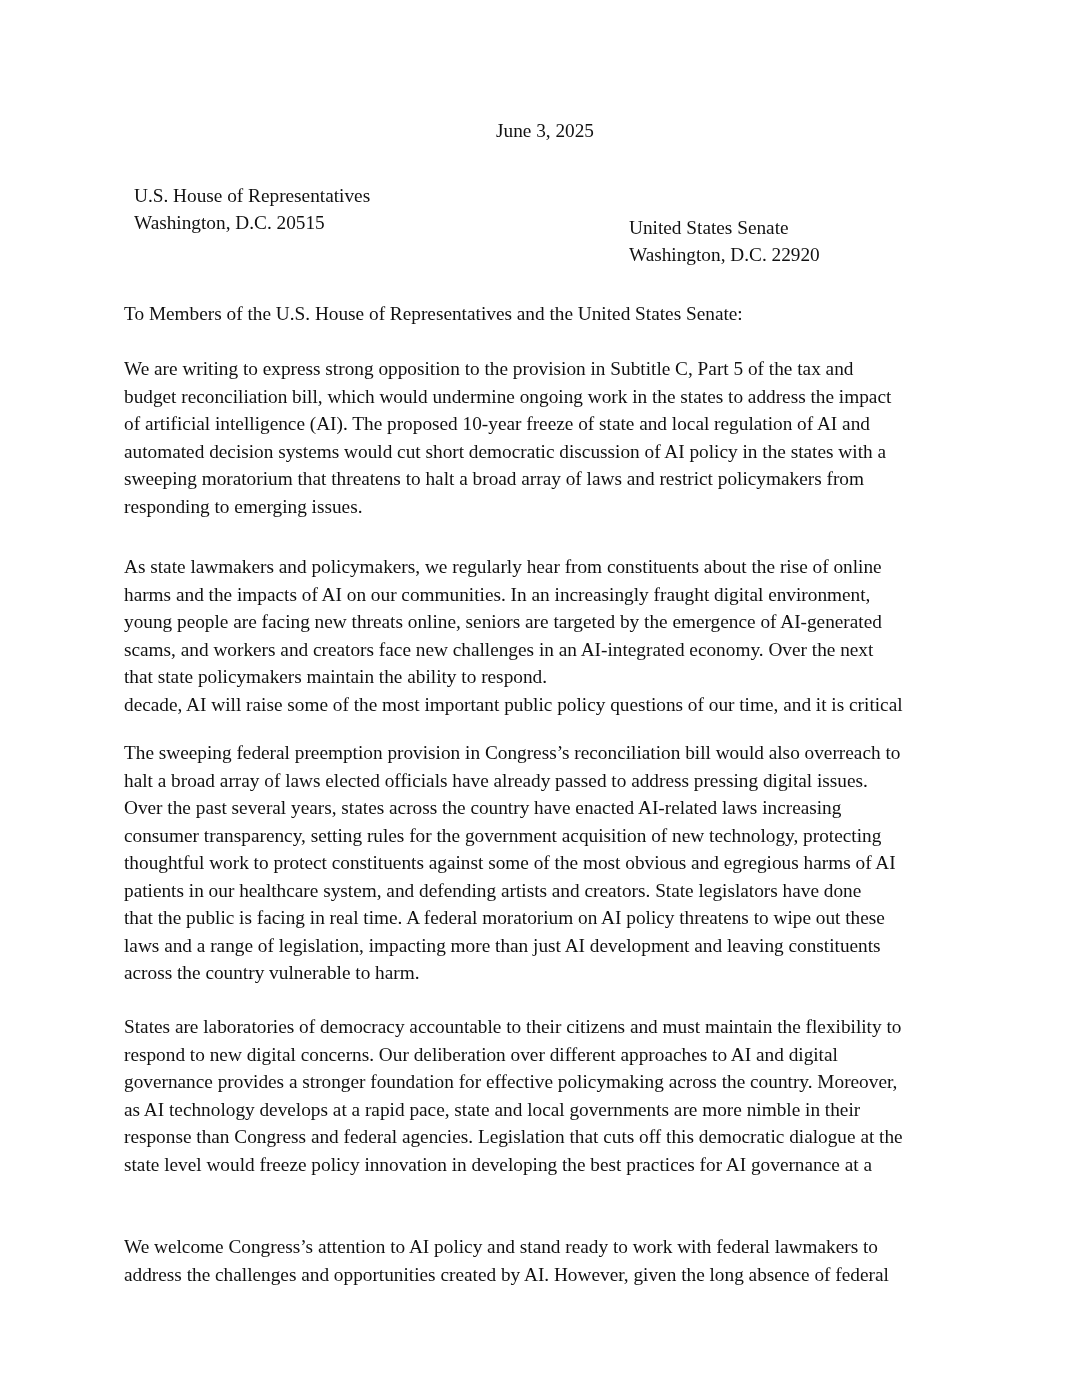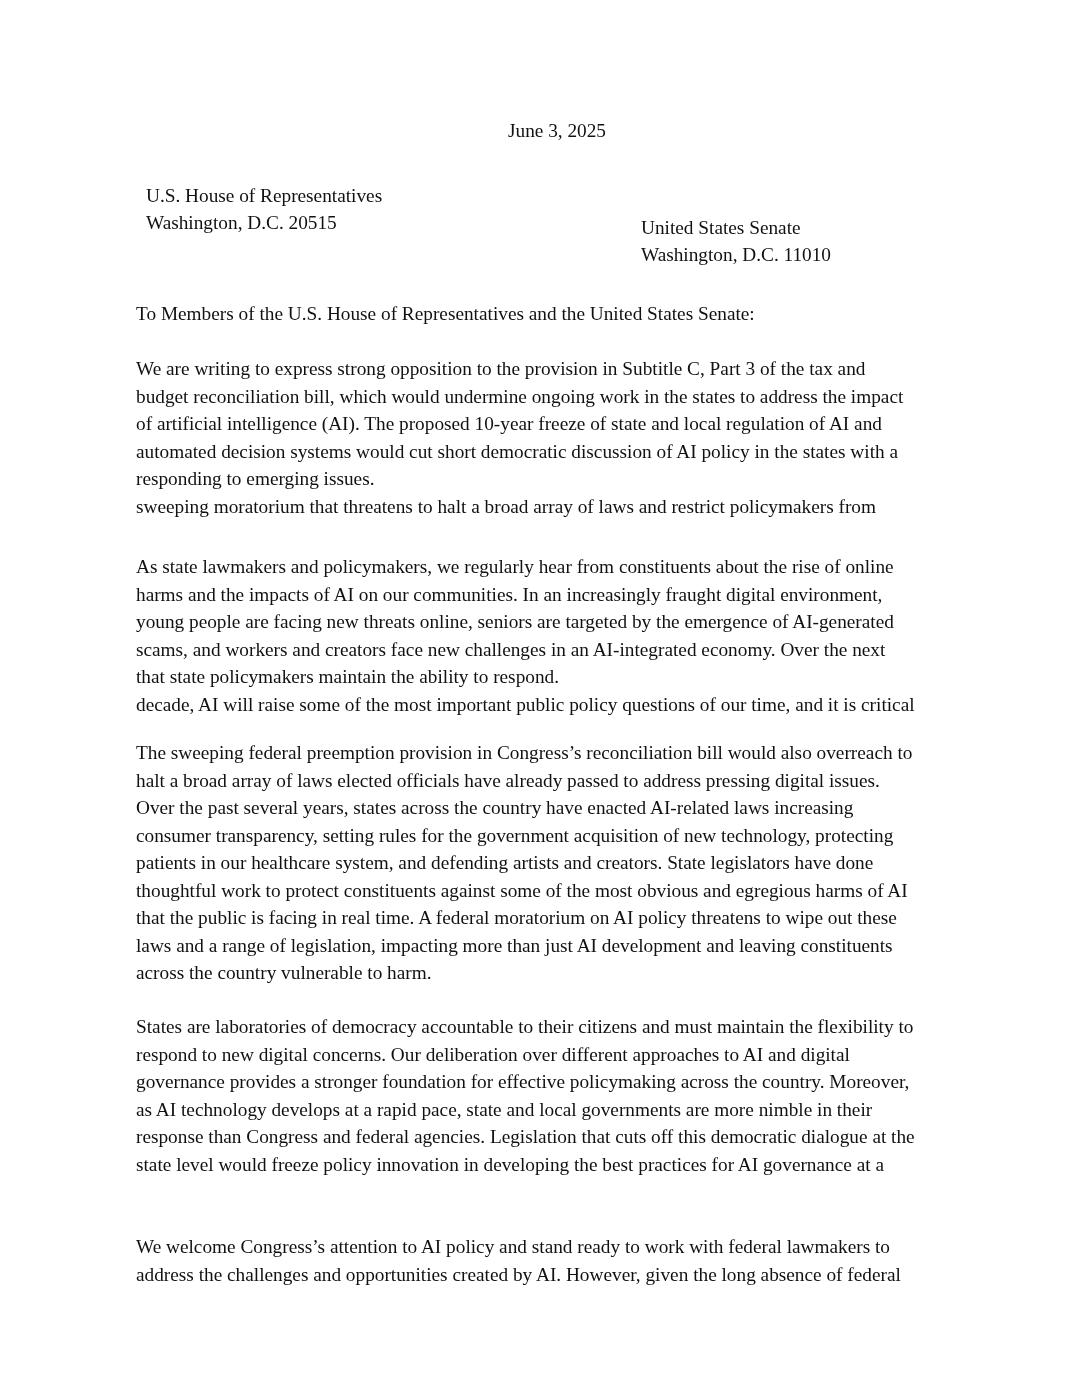--- a/index.html
+++ b/index.html
@@ -2,21 +2,21 @@
 <html><head>
 <meta charset="utf-8">
 <style>
   html, body { margin: 0; padding: 0; background: #ffffff; }
   body {
     width: 1080px; height: 1384px; position: relative; overflow: hidden;
     font-family: "Liberation Serif", "DejaVu Serif", serif;
     color: #111111;
     font-size: 19.3px;
   }
-  .page { position: absolute; left: 12px; top: 0; width: 912px; height: 1384px; }
+  .page { position: absolute; left: 0; top: 0; width: 912px; height: 1384px; }
   .date { position: absolute; top: 118px; left: 0; width: 1090px; text-align: center; line-height: 26px; }
   .addr { position: absolute; line-height: 27px; }
   .addr-left { left: 134px; top: 182px; }
   .addr-right { left: 629px; top: 182px; margin-top: 32px; }
   .addr .line { display: block; white-space: nowrap; }
   .salutation { position: absolute; left: 124px; top: 300px; white-space: nowrap; line-height: 27px; text-align: center; }
   .para { position: absolute; left: 124px; width: 860px; line-height: 27.5px; }
   .para .line { display: block; white-space: nowrap; }
   .p1 { top: 355px; }
   .p2 { top: 547px; margin-top: 6px; }
@@ -31,50 +31,50 @@
 
   <div class="date">June 3, 2025</div>
 
   <div class="addr addr-left">
     <span class="line">U.S. House of Representatives</span>
     <span class="line">Washington, D.C. 20515</span>
   </div>
 
   <div class="addr addr-right">
     <span class="line">United States Senate</span>
-    <span class="line">Washington, D.C. 11010</span>
+    <span class="line">Washington, D.C. 22920</span>
   </div>
 
   <div class="salutation">To Members of the U.S. House of Representatives and the United States Senate:</div>
 
   <div class="para p1">
-    <span class="line">We are writing to express strong opposition to the provision in Subtitle C, Part 3 of the tax and</span>
+    <span class="line">We are writing to express strong opposition to the provision in Subtitle C, Part 5 of the tax and</span>
     <span class="line">budget reconciliation bill, which would undermine ongoing work in the states to address the impact</span>
     <span class="line">of artificial intelligence (AI). The proposed 10-year freeze of state and local regulation of AI and</span>
     <span class="line">automated decision systems would cut short democratic discussion of AI policy in the states with a</span>
+    <span class="line">sweeping moratorium that threatens to halt a broad array of laws and restrict policymakers from</span>
     <span class="line">responding to emerging issues.</span>
-    <span class="line">sweeping moratorium that threatens to halt a broad array of laws and restrict policymakers from</span>
   </div>
 
   <div class="para p2">
     <span class="line">As state lawmakers and policymakers, we regularly hear from constituents about the rise of online</span>
     <span class="line">harms and the impacts of AI on our communities. In an increasingly fraught digital environment,</span>
     <span class="line">young people are facing new threats online, seniors are targeted by the emergence of AI-generated</span>
     <span class="line">scams, and workers and creators face new challenges in an AI-integrated economy. Over the next</span>
     <span class="line">that state policymakers maintain the ability to respond.</span>
     <span class="line">decade, AI will raise some of the most important public policy questions of our time, and it is critical</span>
   </div>
 
   <div class="para p3">
     <span class="line">The sweeping federal preemption provision in Congress’s reconciliation bill would also overreach to</span>
     <span class="line">halt a broad array of laws elected officials have already passed to address pressing digital issues.</span>
     <span class="line">Over the past several years, states across the country have enacted AI-related laws increasing</span>
     <span class="line">consumer transparency, setting rules for the government acquisition of new technology, protecting</span>
+    <span class="line">thoughtful work to protect constituents against some of the most obvious and egregious harms of AI</span>
     <span class="line">patients in our healthcare system, and defending artists and creators. State legislators have done</span>
-    <span class="line">thoughtful work to protect constituents against some of the most obvious and egregious harms of AI</span>
     <span class="line">that the public is facing in real time. A federal moratorium on AI policy threatens to wipe out these</span>
     <span class="line">laws and a range of legislation, impacting more than just AI development and leaving constituents</span>
     <span class="line">across the country vulnerable to harm.</span>
   </div>
 
   <div class="para p4">
     <span class="line">States are laboratories of democracy accountable to their citizens and must maintain the flexibility to</span>
     <span class="line">respond to new digital concerns. Our deliberation over different approaches to AI and digital</span>
     <span class="line">governance provides a stronger foundation for effective policymaking across the country. Moreover,</span>
     <span class="line">as AI technology develops at a rapid pace, state and local governments are more nimble in their</span>

